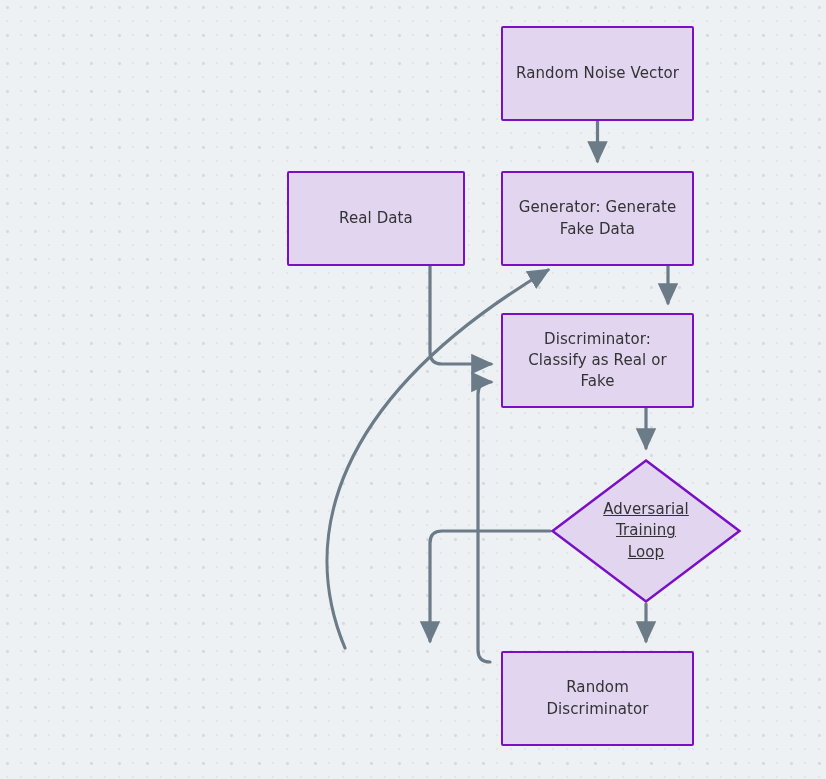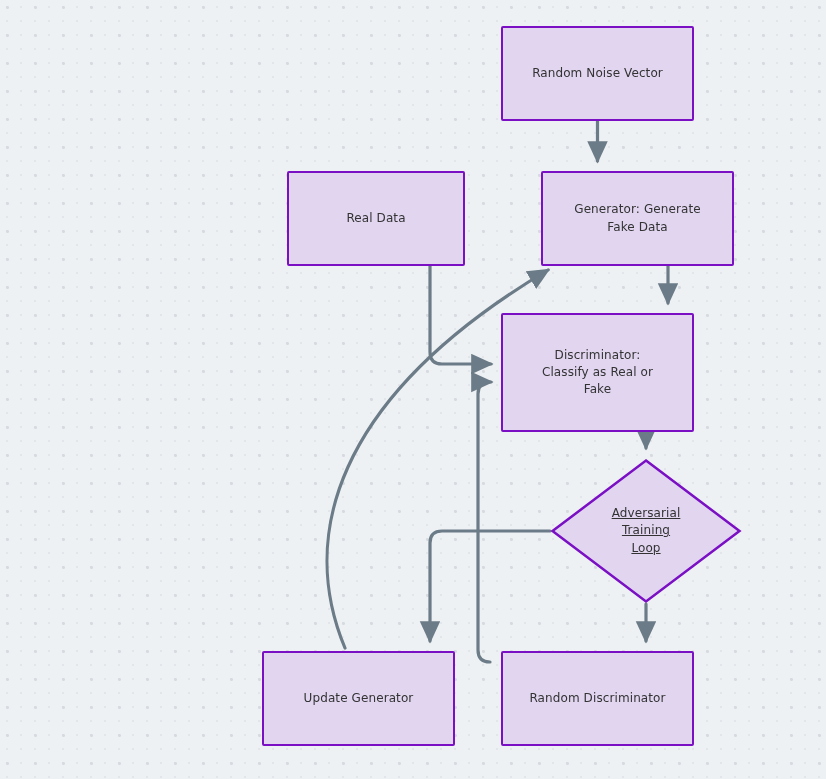--- a/index.html
+++ b/index.html
@@ -33,21 +33,21 @@
     pointer-events: none;
   }
   .node {
     position: absolute;
     box-sizing: border-box;
     display: flex;
     align-items: center;
     justify-content: center;
     text-align: center;
     color: #333333;
-    font-size: 12px;
+    font-size: 15px;
     line-height: 1.42;
     letter-spacing: 0.1px;
   }
   .node.rect {
     background: #e1d5f0;
     border: 2.5px solid #7a0fc4;
     border-radius: 2px;
   }
   .node .label {
     padding: 0 10px;
@@ -103,41 +103,38 @@
   </svg>
 
   <div class="node rect" style="left:501px; top:26px; width:193px; height:95px;">
     <span class="label">Random Noise Vector</span>
   </div>
 
   <div class="node rect" style="left:252px; top:171px; width:178px; height:95px;margin-left:35px;">
     <span class="label">Real Data</span>
   </div>
 
-  <div class="node rect" style="left:501px; top:171px; width:193px; height:95px;margin-left:40px;">
+  <div class="node rect" style="left:501px; top:171px; width:193px; height:95px;">
     <span class="label">Generator: Generate
 Fake Data</span>
   </div>
 
-  <div class="node rect" style="left:501px; top:313px; width:193px; height:119px;">
+  <div class="node rect" style="left:501px; top:313px; width:193px; height:95px;">
     <span class="label">Discriminator:
 Classify as Real or
 Fake</span>
   </div>
 
   <div class="node diamond" style="left:550px; top:458px; width:192px; height:146px;">
     <svg class="dshape" viewBox="0 0 192 146" preserveAspectRatio="none">
       <polygon points="96,2.5 189.5,73 96,143.5 2.5,73" fill="#e1d5f0" stroke="#7a0fc4" stroke-width="2.5"></polygon>
     </svg>
     <span class="label">Adversarial
 Training
 Loop</span>
   </div>
 
-  <div class="node rect" style="left:262px; top:651px; width:193px; height:95px;">
-    <span class="label">Update Generator</span>
-  </div>
 
   <div class="node rect" style="left:501px; top:651px; width:193px; height:95px;">
     <span class="label">Random Discriminator</span>
   </div>
 
 </div>
 
 </body></html>

